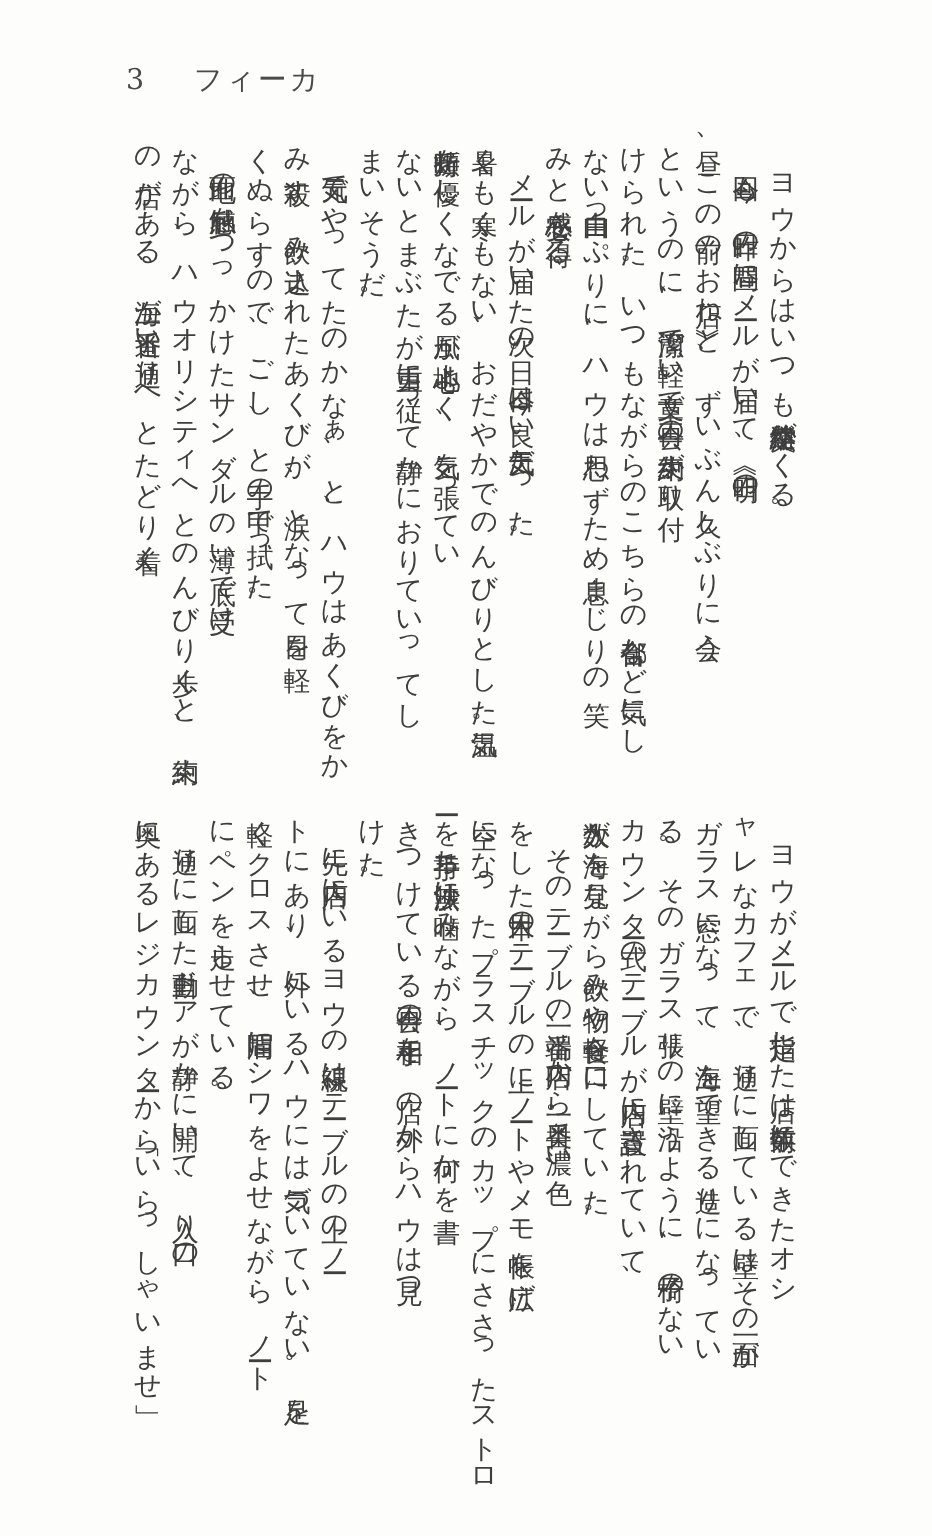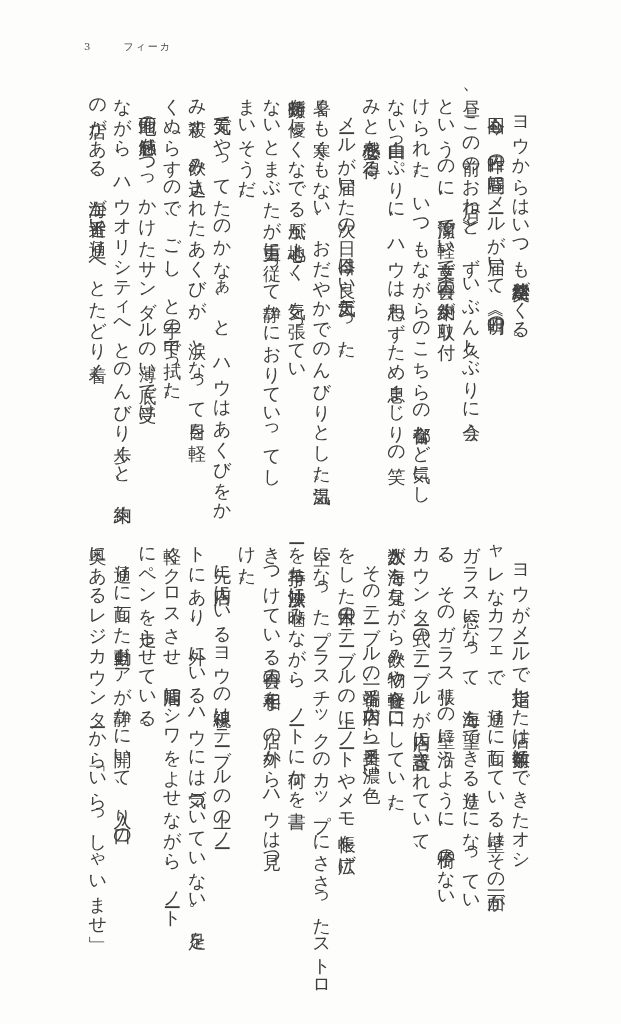--- a/index.html
+++ b/index.html
@@ -15,21 +15,21 @@
     font-family: "DejaVu Serif", "Liberation Serif", serif;
   }
   .page {
     position: absolute;
     inset: 0;
   }
   .running-head {
     position: absolute;
     top: 40px;
     left: 84px;
-    font-size: 10px;
+    font-size: 19px;
     color: #4a4a4a;
     letter-spacing: 2px;
     white-space: nowrap;
   }
   .running-head .page-number {
     display: inline-block;
     margin-right: 31px;
   }
   .vtext-block {
     position: absolute;

